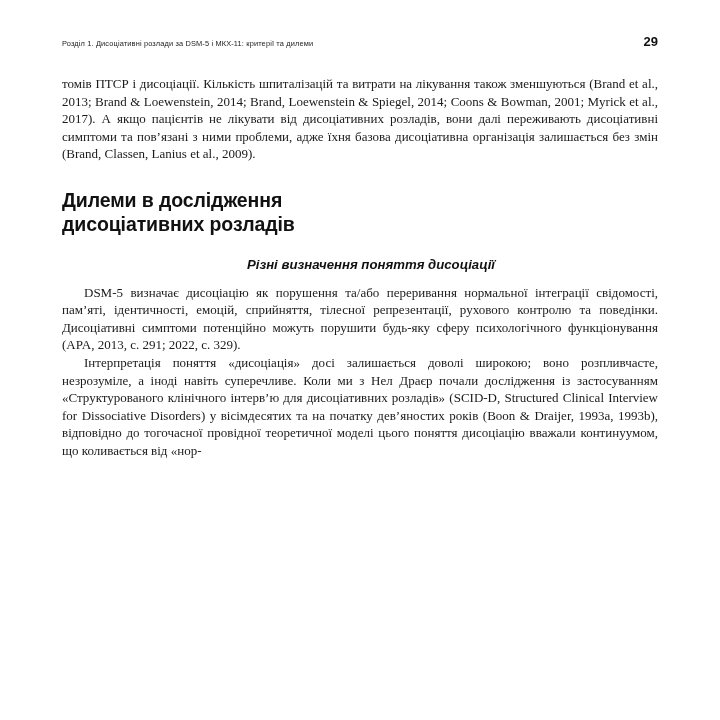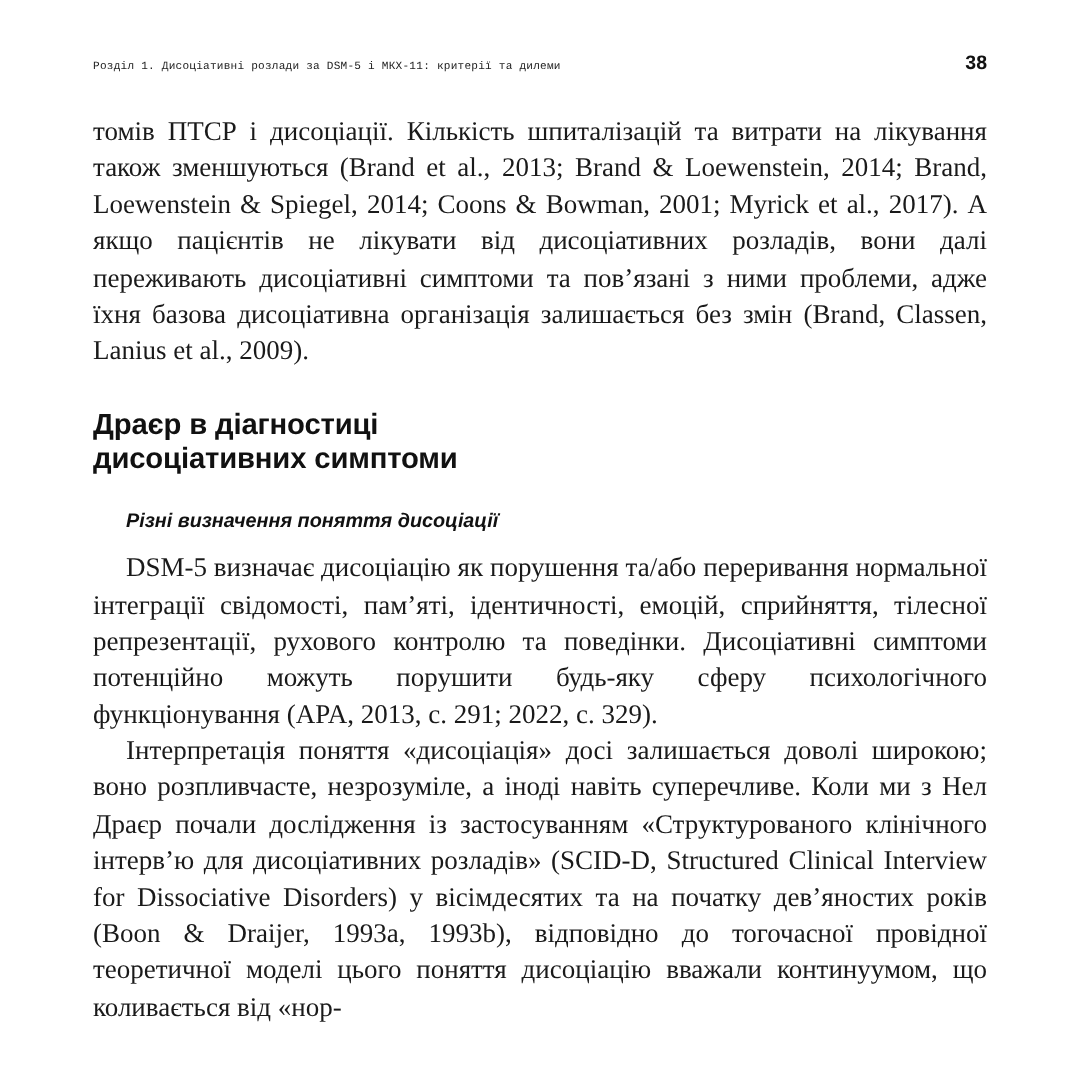--- a/index.html
+++ b/index.html
@@ -21,37 +21,37 @@
     box-sizing: border-box;
     padding: 34px 62px 0 62px;
   }
   .header {
     display: flex;
     align-items: baseline;
     justify-content: space-between;
     margin-bottom: 26px;
   }
   .running-head {
-    font-family: Liberation Mono, monospace;
+    font-family: Liberation Sans, sans-serif;
     font-size: 7.4px;
     letter-spacing: 0.15px;
     color: #1a1a1a;
     white-space: nowrap;
   }
   .folio {
     font-family: "Liberation Sans", sans-serif;
     font-weight: bold;
     font-size: 13px;
     color: #111111;
   }
   .body-col {
     width: 100%;
   }
   p.para {
-    font-size: 18px;
+    font-size: 13px;
     line-height: 1.355;
     text-align: justify;
     text-justify: inter-word;
     margin: 0;
     hyphens: manual;
   }
   p.indent {
     text-indent: 22px;
   }
   h2.section-title {
@@ -63,41 +63,42 @@
     color: #111111;
     letter-spacing: -0.1px;
   }
   h3.sub-title {
     font-family: "Liberation Sans", sans-serif;
     font-weight: bold;
     font-style: italic;
     font-size: 13.2px;
     margin: 18px 0 12px 22px;
     color: #111111;
+    text-align: center;
   }
   .gap-small { margin-top: 12px; }
   .it { }
 </style>
 </head>
 <body>
 
 <div class="page">
 
   <div class="header">
     <div class="running-head">Розділ 1. Дисоціативні розлади за DSM-5 і МКХ-11: критерії та дилеми</div>
-    <div class="folio">38</div>
+    <div class="folio">29</div>
   </div>
 
   <div class="body-col">
 
     <p class="para">томів ПТСР і дисоціації. Кількість шпиталізацій та витрати на лікування також зменшуються (Brand et al., 2013; Brand &amp; Loewenstein, 2014; Brand, Loewenstein &amp; Spiegel, 2014; Coons &amp; Bowman, 2001; Myrick et al., 2017). А якщо пацієнтів не лікувати від дисоціативних розладів, вони далі переживають дисоціативні симптоми та пов’язані з ними проблеми, адже їхня базова дисоціативна організація залишається без змін (Brand, Classen, Lanius et al., 2009).</p>
 
     <h2 class="section-title">
-      <span>Драєр в діагностиці</span><br>
-      <span>дисоціативних симптоми</span>
+      <span>Дилеми в дослідження</span><br>
+      <span>дисоціативних розладів</span>
     </h2>
 
 
     <h3 class="sub-title">Різні визначення поняття дисоціації</h3>
 
     <p class="para indent">DSM-5 визначає дисоціацію як порушення та/або переривання нормальної інтеграції свідомості, пам’яті, ідентичності, емоцій, сприйняття, тілесної репрезентації, рухового контролю та поведінки. Дисоціативні симптоми потенційно можуть порушити будь-яку сферу психологічного функціонування (APA, 2013, с. 291; 2022, с. 329).</p>
 
     <p class="para indent gap-small"><span>Інтерпретація поняття «дисоціація» досі залишається доволі широкою; воно розпливчасте, незрозуміле, а іноді навіть суперечливе. Коли ми з Нел Драєр почали дослідження із застосуванням «Структурованого клінічного інтерв’ю для дисоціативних розладів» (SCID-D, </span><span class="it">Structured Clinical Interview for Dissociative Disorders</span><span>) у вісімдесятих та на початку дев’яностих років (Boon &amp; Draijer, 1993a, 1993b), відповідно до тогочасної провідної теоретичної моделі цього поняття дисоціацію вважали континуумом, що коливається від «нор-</span></p>
 
   </div>

